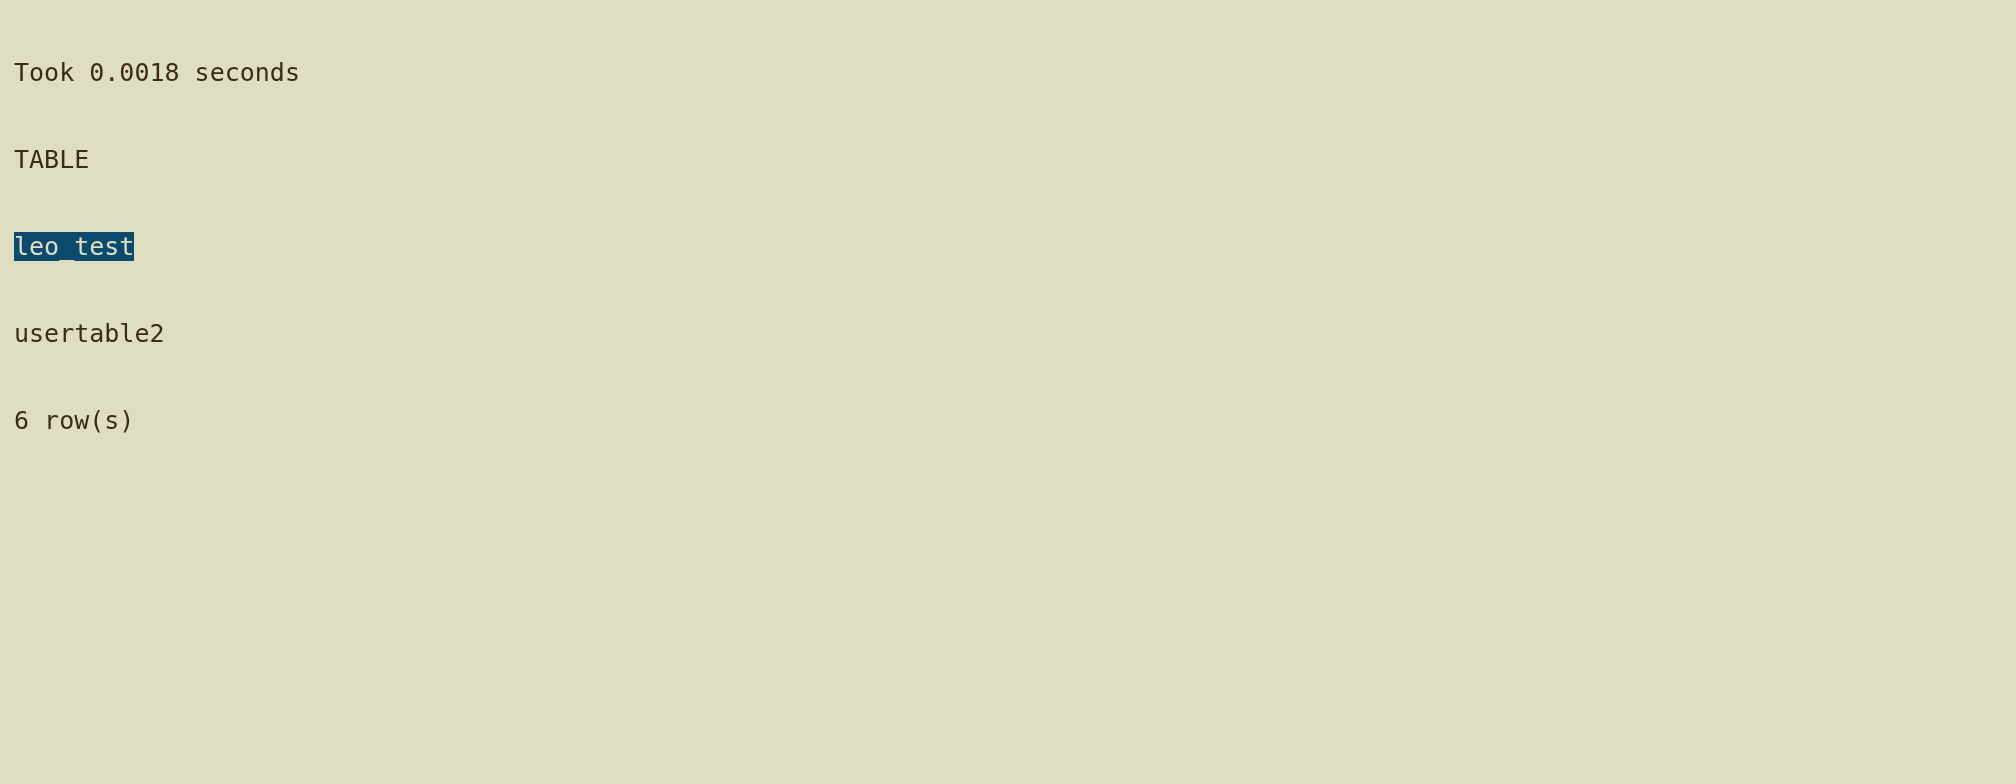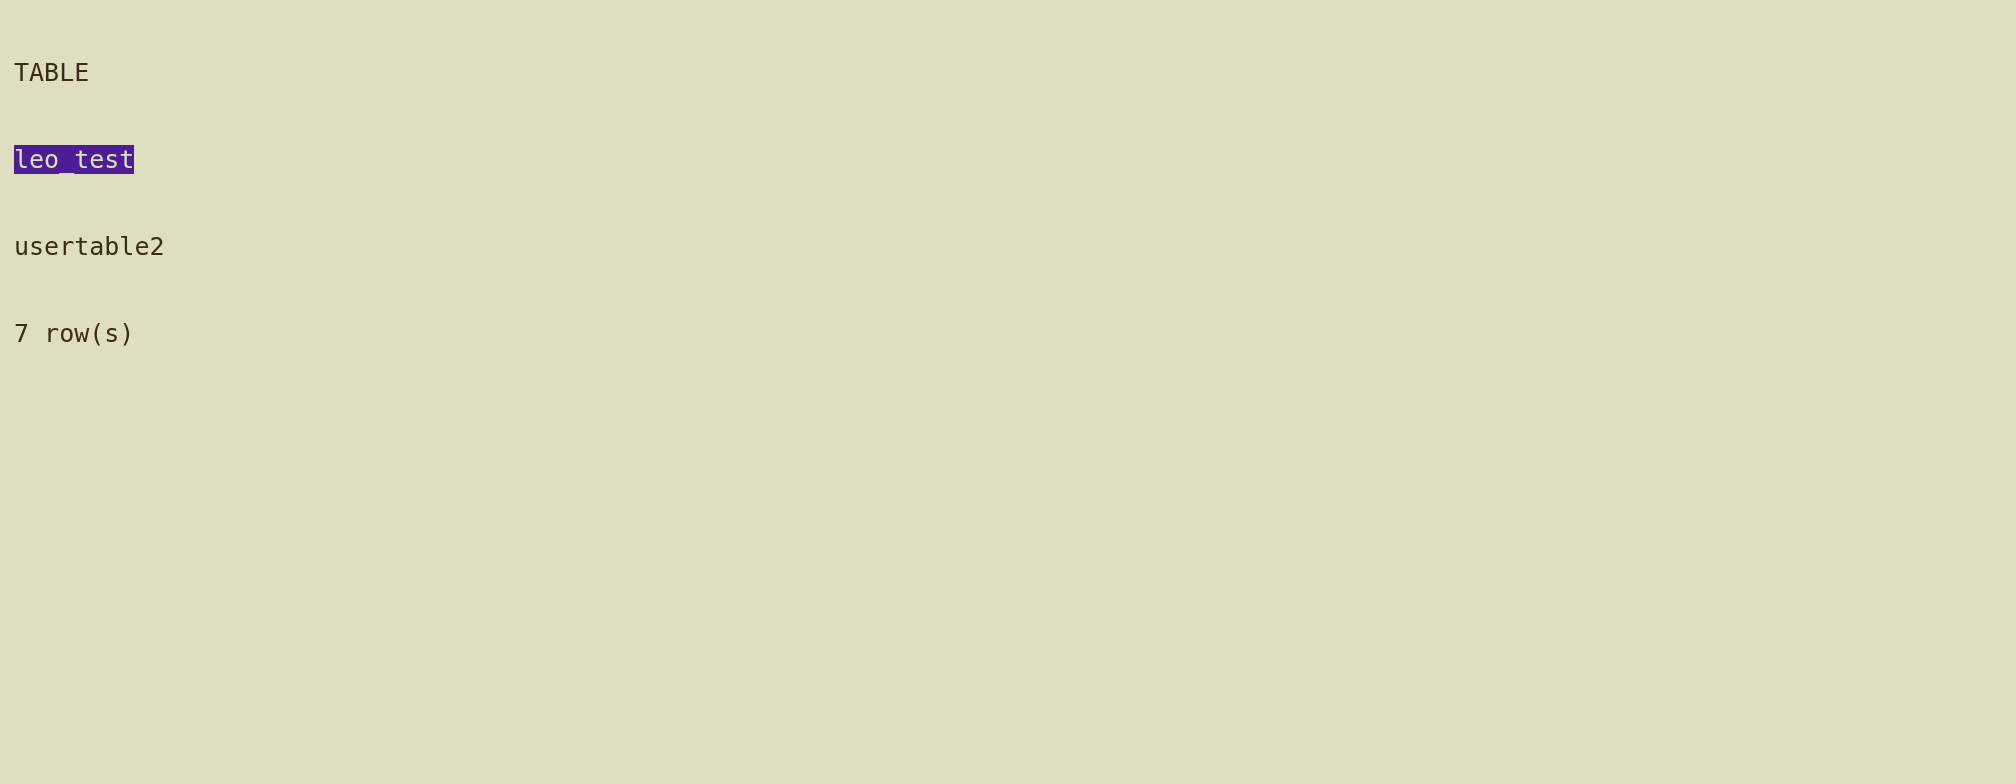--- a/index.html
+++ b/index.html
@@ -15,32 +15,33 @@
     overflow: hidden;
   }
   .terminal {
     padding: 0 14px 0 14px;
     white-space: pre;
   }
   .line {
     white-space: pre;
   }
   .hl {
-    background: #4c1d95;
+    background: #0c4a6e;
     color: #e0dec0;
   }
 </style>
 </head>
 <body>
 
 <div class="terminal">
+  <div class="line">Took 0.0018 seconds</div>
   <div class="line">TABLE</div>
   <div class="line"><span class="hl">leo_test</span></div>
   <div class="line">usertable2</div>
-  <div class="line">7 row(s)</div>
+  <div class="line">6 row(s)</div>
   
   
   
   
   
   
   
   
   
   

